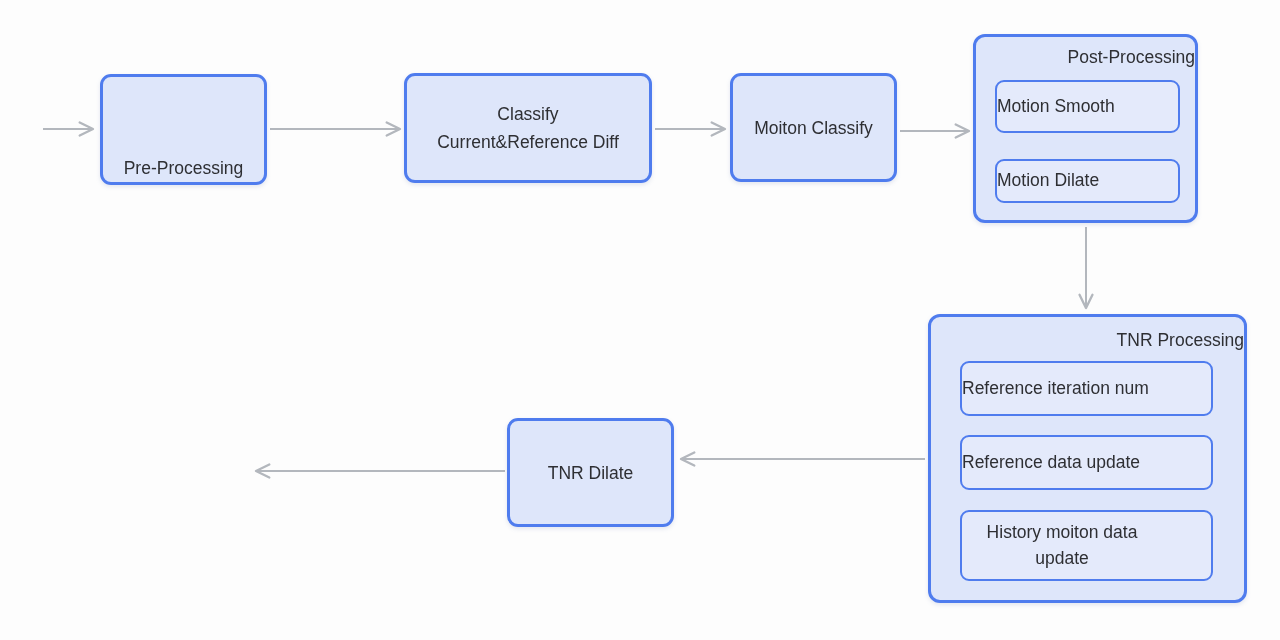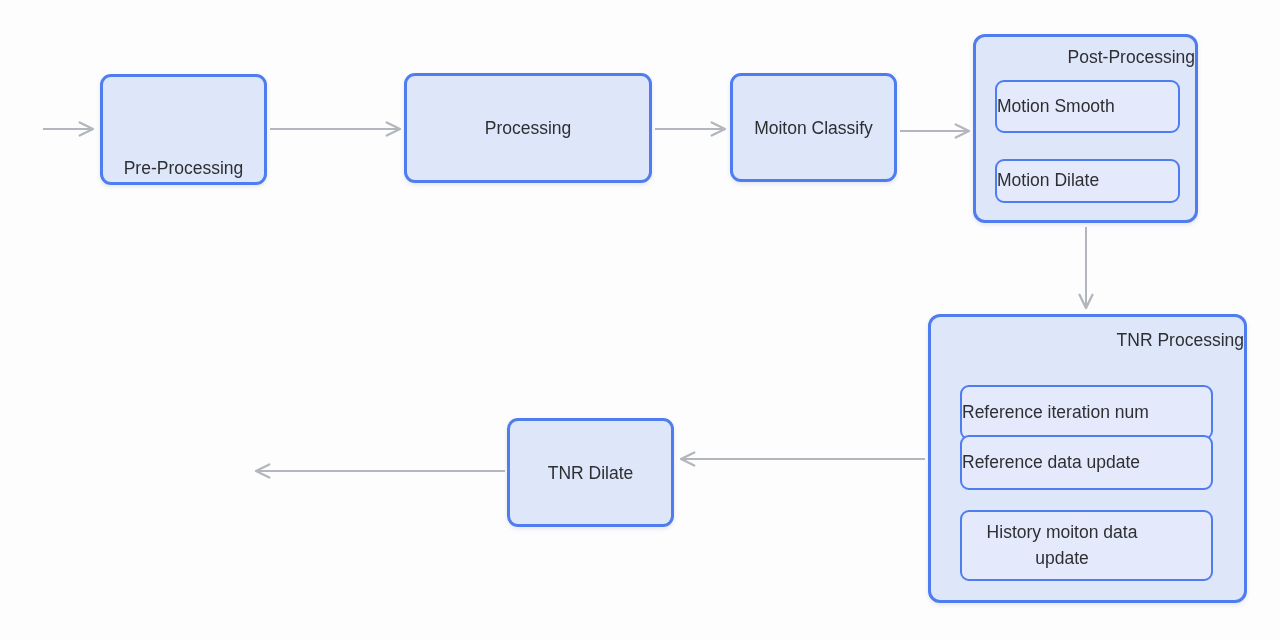--- a/index.html
+++ b/index.html
@@ -82,40 +82,41 @@
     <line class="edge" x1="1086" y1="227" x2="1086" y2="308" marker-end="url(#ah)"></line>
     <line class="edge" x1="925" y1="459" x2="681" y2="459" marker-end="url(#ah)"></line>
     <line class="edge" x1="505" y1="471" x2="256" y2="471" marker-end="url(#ah)"></line>
   </svg>
 
   <div class="node" style="left:100px; top:74px; width:167px; height:111px;justify-content:flex-end;">
     <span>Pre-Processing</span>
   </div>
 
   <div class="node" style="left:404px; top:73px; width:248px; height:110px;">
-    <span>Processing</span>
+    <span>Classify</span>
+    <span>Current&amp;Reference Diff</span>
   </div>
 
   <div class="node" style="left:730px; top:73px; width:167px; height:109px;">
     <span>Moiton Classify</span>
   </div>
 
   <div class="group" style="left:973px; top:34px; width:225px; height:189px;">
     <div class="group-title" style="top:10px;">Post-Processing</div>
     <div class="subnode" style="left:19px; top:43px; width:185px; height:53px;">
       <span>Motion Smooth</span>
     </div>
     <div class="subnode" style="left:19px; top:122px; width:185px; height:44px;">
       <span>Motion Dilate</span>
     </div>
   </div>
 
   <div class="group" style="left:928px; top:314px; width:319px; height:289px;">
     <div class="group-title" style="top:13px;">TNR Processing</div>
-    <div class="subnode" style="left:29px; top:44px; width:253px; height:55px;margin-top:24px;">
+    <div class="subnode" style="left:29px; top:44px; width:253px; height:55px;">
       <span>Reference iteration num</span>
     </div>
     <div class="subnode" style="left:29px; top:118px; width:253px; height:55px;">
       <span>Reference data update</span>
     </div>
     <div class="subnode" style="left:29px; top:193px; width:253px; height:71px;">
       <span class="w-narrow">History moiton data update</span>
     </div>
   </div>
 

